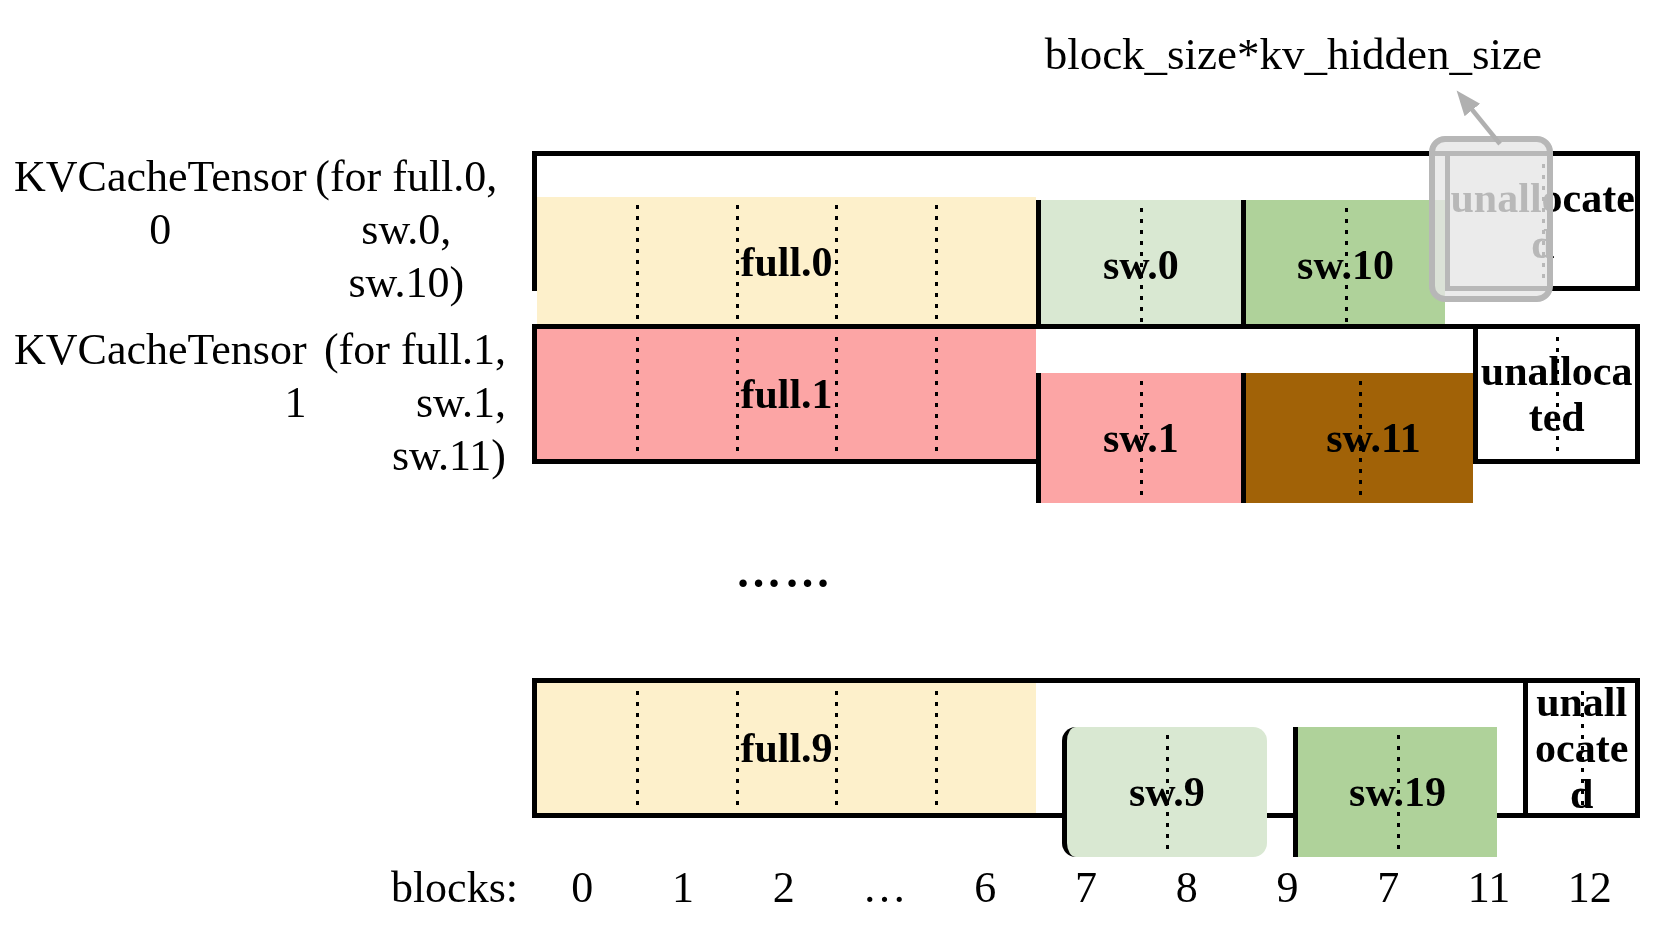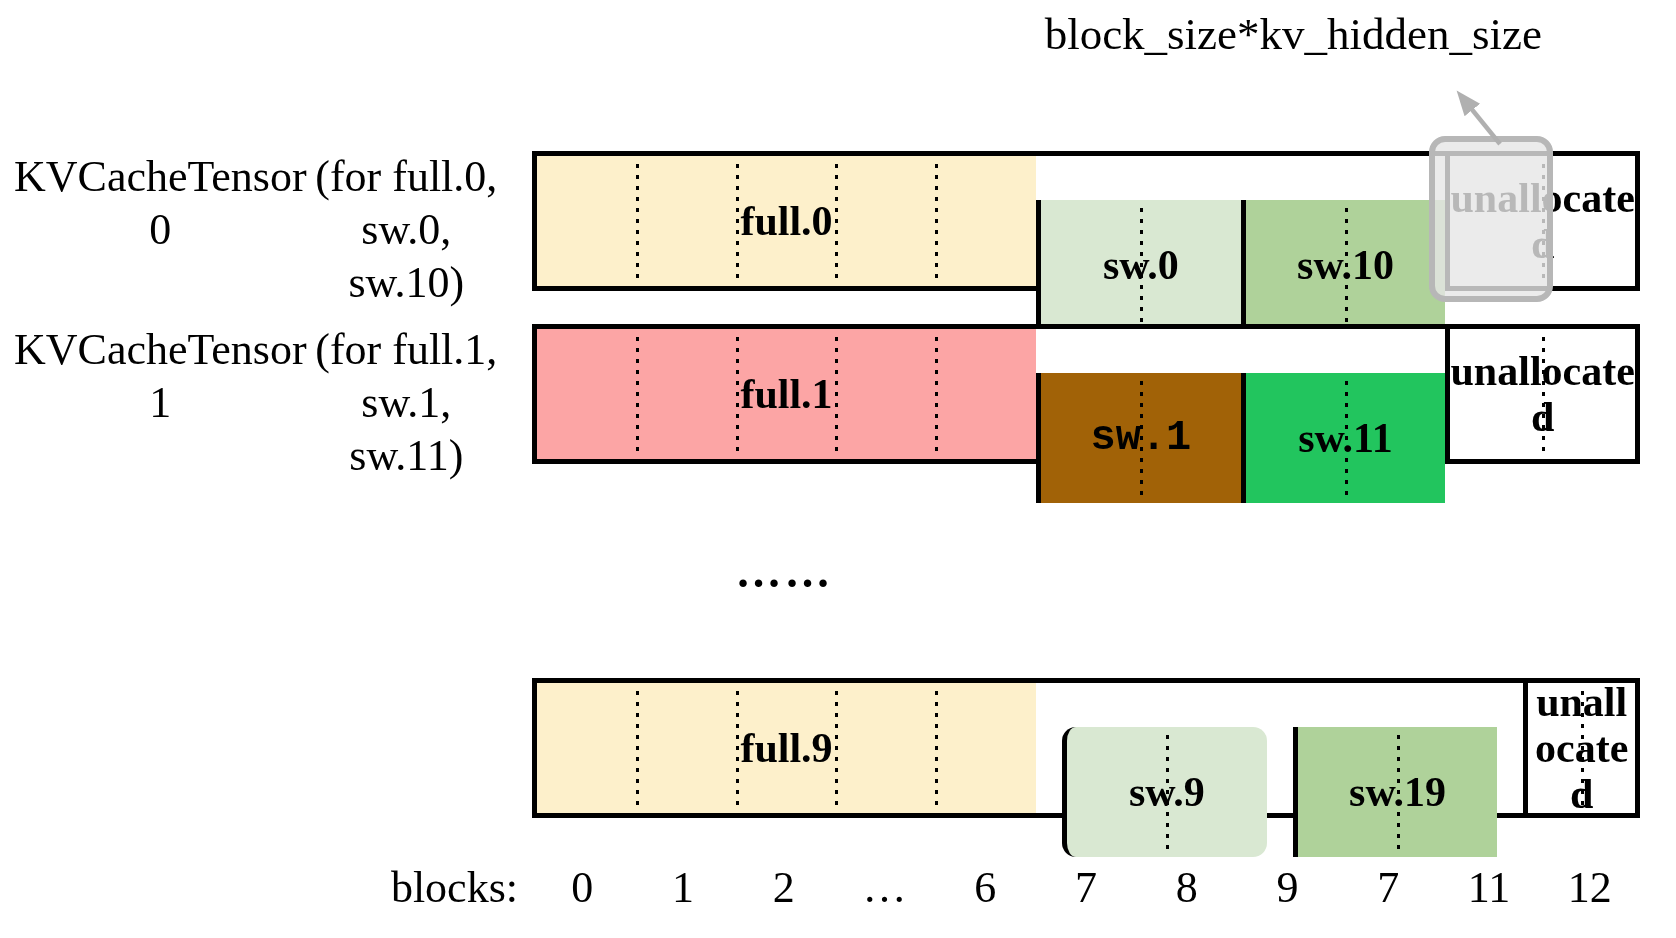--- a/index.html
+++ b/index.html
@@ -1,21 +1,21 @@
 <!DOCTYPE html>
 <html><head>
 <meta charset="utf-8">
 <style>
   html,body { margin:0; padding:0; background:#fff; }
   .canvas {
     position:relative; width:1676px; height:938px; background:#ffffff;
     font-family:"Liberation Serif","DejaVu Serif",serif; color:#000; overflow:hidden;
   }
   .annotation {
-    position:absolute; top:8px; right:134px; width:640px;
+    position:absolute; top:28px; right:134px; width:640px;
     font-size:45px; text-align:right; white-space:nowrap;
   }
   .row-label {
     position:absolute; left:14px; width:492px; height:140px;
     display:flex; flex-direction:row; justify-content:center;
     text-align:center; font-size:44px; line-height:1.2;
   }
   .bar {
     position:absolute; left:532px; width:1108px; height:140px;
     border:5px solid #000; box-sizing:border-box; display:flex; background:#fff;
@@ -56,58 +56,58 @@
 
 <div class="canvas">
 
   <div class="annotation">block_size*kv_hidden_size</div>
 
   <div class="row-label" style="top:151px;">
     <div>KVCacheTensor 0</div>
     <div>(for full.0, sw.0, sw.10)</div>
   </div>
   <div class="bar" style="top:151px;">
-    <div class="seg seg-5" style="background-color: rgb(253, 240, 203);">
+    <div class="seg seg-5" style="background-color: rgb(253, 240, 203); margin-top: 41px;">
       <div class="dotline p20"></div>
       <div class="dotline p40"></div>
       <div class="dotline p60"></div>
       <div class="dotline p80"></div>
       <span class="seg-label">full.0</span>
     </div>
     <div class="seg seg-2" style="background-color: rgb(217, 232, 210);">
       <div class="dotline p50"></div>
       <span class="seg-label">sw.0</span>
     </div>
     <div class="seg seg-2" style="background-color: rgb(175, 210, 154);">
       <div class="dotline p50"></div>
       <span class="seg-label">sw.10</span>
     </div>
     <div class="seg seg-last" style="background-color: rgb(255, 255, 255);">
       <div class="dotline p50"></div>
       <span class="seg-label wrap">unallocated</span>
     </div>
   </div>
 
-  <div class="row-label" style="top:324px;">
+  <div class="row-label" style="top:324px;text-align:right;">
     <div>KVCacheTensor 1</div>
     <div>(for full.1, sw.1, sw.11)</div>
   </div>
   <div class="bar" style="top:324px;">
     <div class="seg seg-5" style="background-color: #fca5a5;">
       <div class="dotline p20"></div>
       <div class="dotline p40"></div>
       <div class="dotline p60"></div>
       <div class="dotline p80"></div>
       <span class="seg-label">full.1</span>
     </div>
-    <div class="seg seg-2" style="background-color: #a16207; font-family: Liberation Mono, monospace;">
+    <div class="seg seg-2" style="background-color: #fca5a5;">
       <div class="dotline p50"></div>
       <span class="seg-label">sw.1</span>
     </div>
-    <div class="seg seg-2" style="background-color: #22c55e;">
+    <div class="seg seg-2" style="background-color: #a16207; padding-left: 28px;">
       <div class="dotline p50"></div>
       <span class="seg-label">sw.11</span>
     </div>
     <div class="seg seg-last" style="background-color: rgb(255, 255, 255);">
       <div class="dotline p50"></div>
       <span class="seg-label wrap">unallocated</span>
     </div>
   </div>
 
   <div class="separator">……</div>

